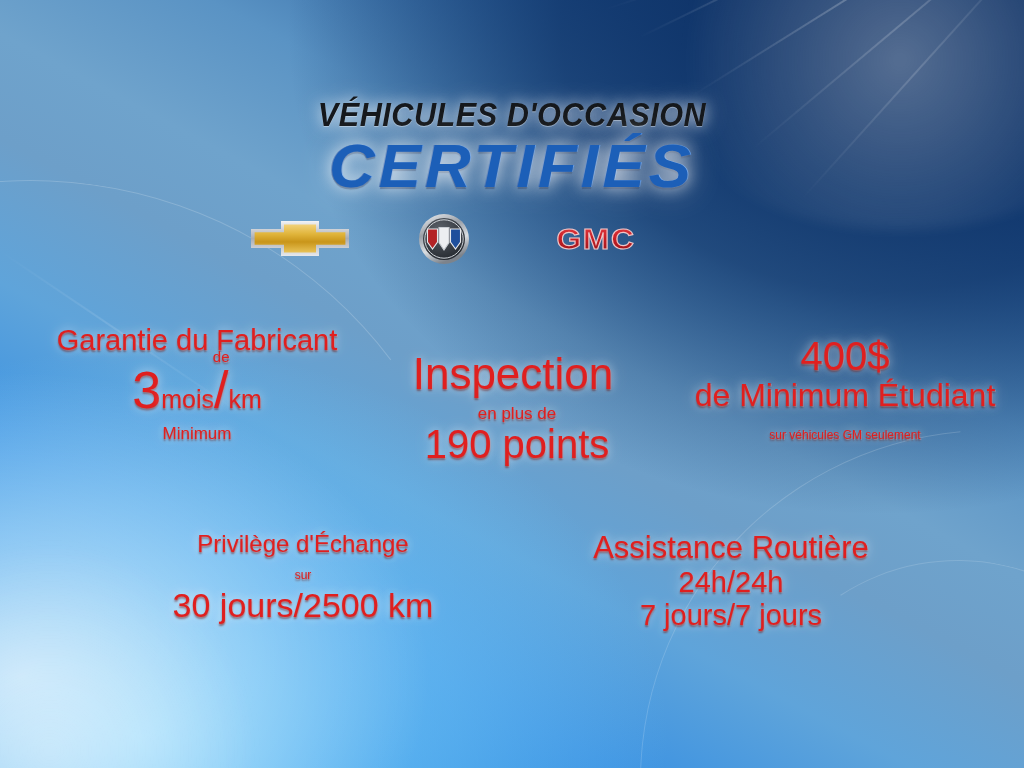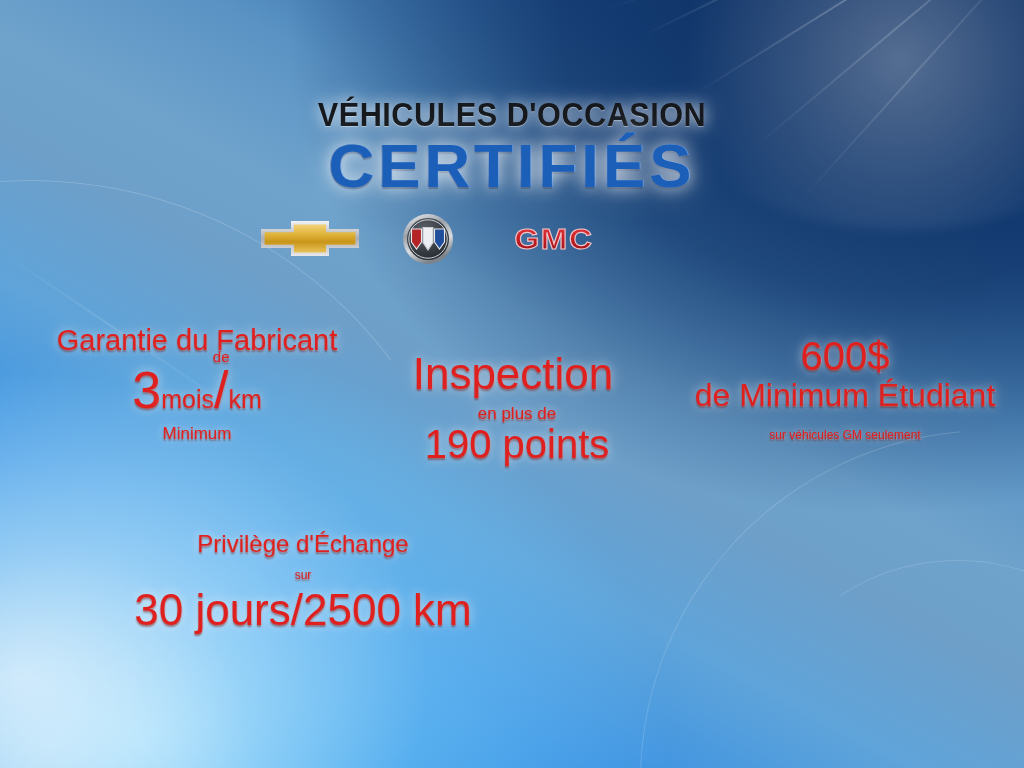--- a/index.html
+++ b/index.html
@@ -71,20 +71,21 @@
   .glowspot.g1 { width: 520px; height: 340px; left: 640px; top: -110px; }
   .glowspot.g2 { width: 420px; height: 420px; left: -160px; top: 540px; }
 
   
   .header {
     position: absolute;
     top: 98px;
     left: 0;
     width: 1024px;
     text-align: center;
+    font-style: italic;
   }
   .kicker {
     font-family: "Liberation Sans", sans-serif;
     font-weight: bold;
     font-size: 33px;
     letter-spacing: 0.5px;
     color: #15181c;
     line-height: 1;
     transform: scaleX(0.93);
     text-shadow:
@@ -106,27 +107,27 @@
       0 0 34px rgba(255,255,255,0.55),
       0 2px 1px rgba(8,30,70,0.55),
       1px 0 0 #2f78d6,
       -1px 0 0 #14499a;
   }
 
   
   .logos {
     position: absolute;
     top: 208px;
-    left: 0;
+    left: 16px;
     width: 872px;
     height: 62px;
     display: flex;
     align-items: center;
     justify-content: center;
-    gap: 40px;
+    gap: 66px;
   }
   .logo { display: block; }
 
   
   .feature { position: absolute; text-align: center; }
   .ln {
     color: #e01f1f;
     line-height: 1.02;
     font-family: "Liberation Sans", sans-serif;
     text-shadow:
@@ -276,27 +277,32 @@
 
   <div class="feature" id="blk-inspection">
     <div class="ln" style="font-size:44px;">Inspection</div>
     <div class="overlabel" style="margin-top:27px;margin-left:8px;">
       <span class="ln small over">en plus de</span>
       <span class="ln mid">190 points</span>
     </div>
   </div>
 
   <div class="feature" id="blk-rabais">
-    <div class="ln" style="font-size:40px;">600$</div>
+    <div class="ln" style="font-size:40px;">400$</div>
     <div class="ln" style="font-size:32px; margin-top:2px;">de Minimum Étudiant</div>
     <div class="ln tiny" style="margin-top:18px;">sur véhicules GM seulement</div>
   </div>
 
   <div class="feature" id="blk-echange">
     <div class="ln" style="font-size:24px;">Privilège d'Échange</div>
     <div class="overlabel" style="margin-top:32px;">
       <span class="ln tiny over">sur</span>
-      <span class="ln" style="font-size:44px;">30 jours/2500 km</span>
+      <span class="ln" style="font-size:34px;">30 jours/2500 km</span>
     </div>
   </div>
 
+  <div class="feature" id="blk-assistance">
+    <div class="ln" style="font-size:31px;">Assistance Routière</div>
+    <div class="ln" style="font-size:29px; margin-top:4px;">24h/24h</div>
+    <div class="ln" style="font-size:29px; margin-top:4px;">7 jours/7 jours</div>
+  </div>
 
 </div>
 
 </body></html>

